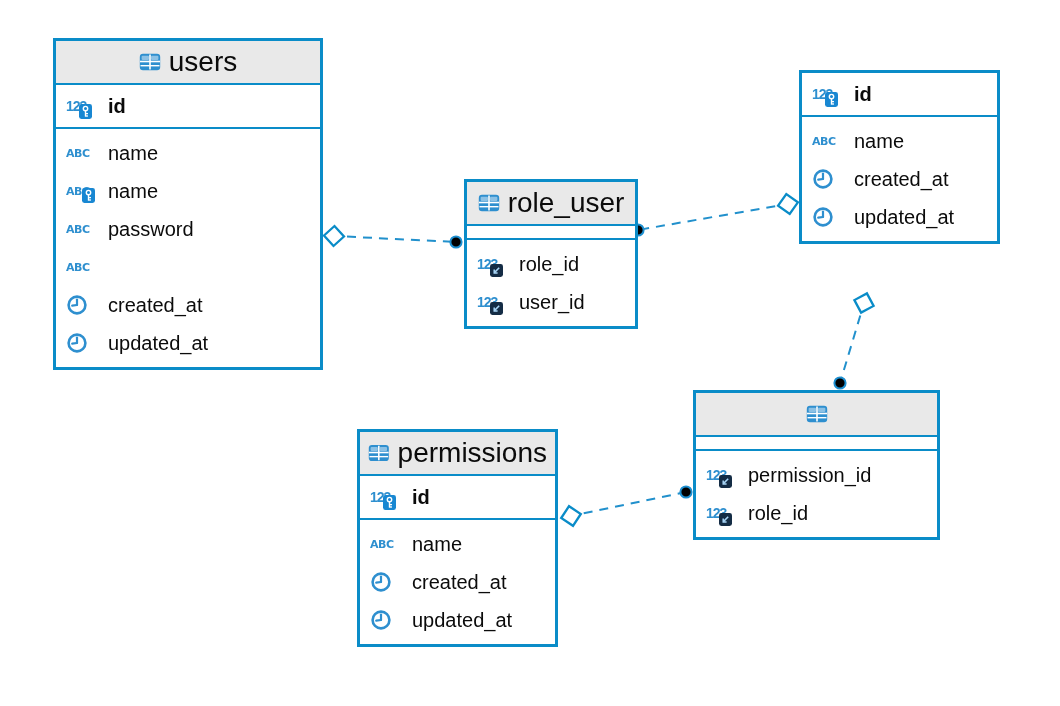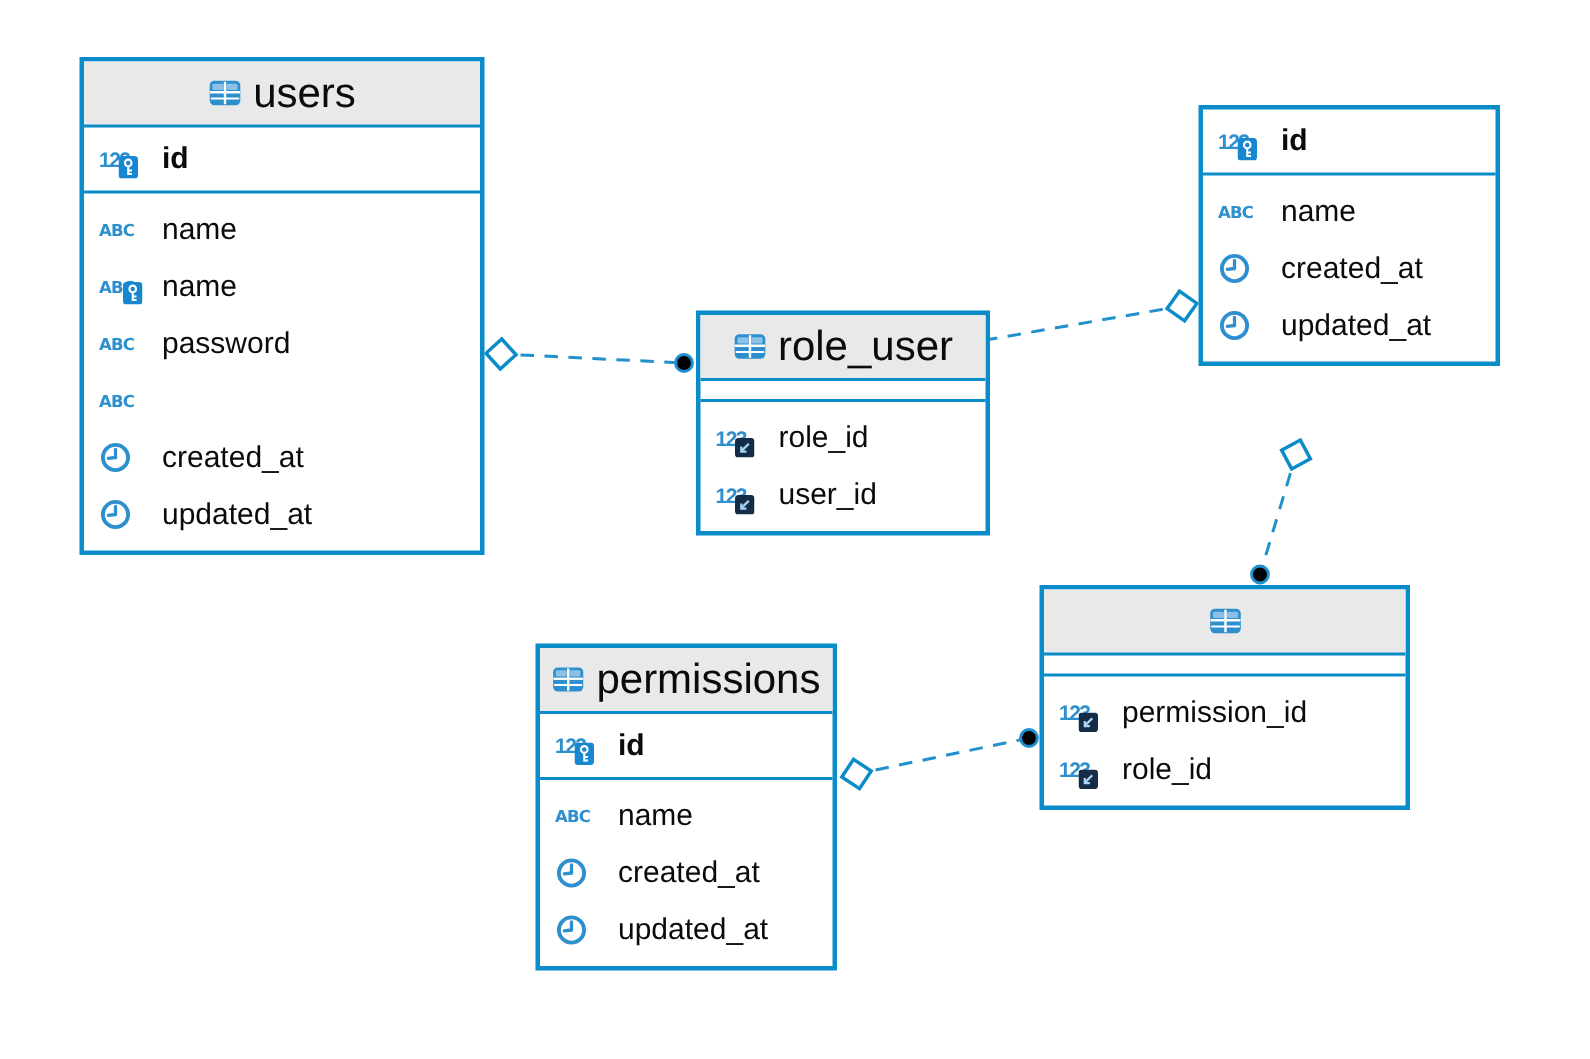--- a/index.html
+++ b/index.html
@@ -146,21 +146,21 @@
               <svg class="clock-icon" width="22" height="22" viewBox="0 0 22 22">
                 <circle cx="11" cy="11" r="8.4" fill="none" stroke="#2e8fcf" stroke-width="2.6"></circle>
                 <line x1="11" y1="11" x2="11" y2="5.6" stroke="#2e8fcf" stroke-width="2.2" stroke-linecap="round"></line>
                 <line x1="11" y1="11" x2="6.2" y2="11.6" stroke="#2e8fcf" stroke-width="2.2" stroke-linecap="round"></line>
               </svg>
             </span>
             <span class="col-name">updated_at</span>
           </div>
         </div>
       </div>
-      <div class="table-card" style="left: 464px; top: 179px; width: 196px; margin-top: 28px;">
+      <div class="table-card" style="left: 464px; top: 179px; width: 174px;">
         <div class="card-header">
           <svg width="22" height="18" viewBox="0 0 22 18">
             <rect x="0.8" y="0.8" width="20.4" height="16.4" rx="3.2" fill="#2e8fcf"></rect>
             <rect x="2.6" y="2.8" width="7.4" height="4.2" rx="1" fill="rgba(255,255,255,0.45)"></rect>
             <rect x="12" y="2.8" width="7.4" height="4.2" rx="1" fill="rgba(255,255,255,0.45)"></rect>
             <line x1="1" y1="8.5" x2="21" y2="8.5" stroke="#fff" stroke-width="1.6"></line>
             <line x1="11" y1="1.5" x2="11" y2="16.5" stroke="#fff" stroke-width="1.6"></line>
             <line x1="1.5" y1="12.7" x2="20.5" y2="12.7" stroke="#fff" stroke-width="1.4"></line>
           </svg>
           <span>role_user</span>

